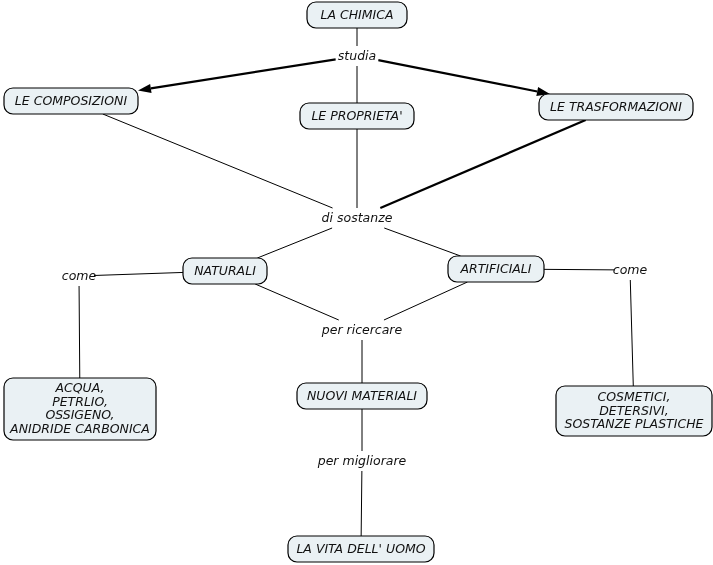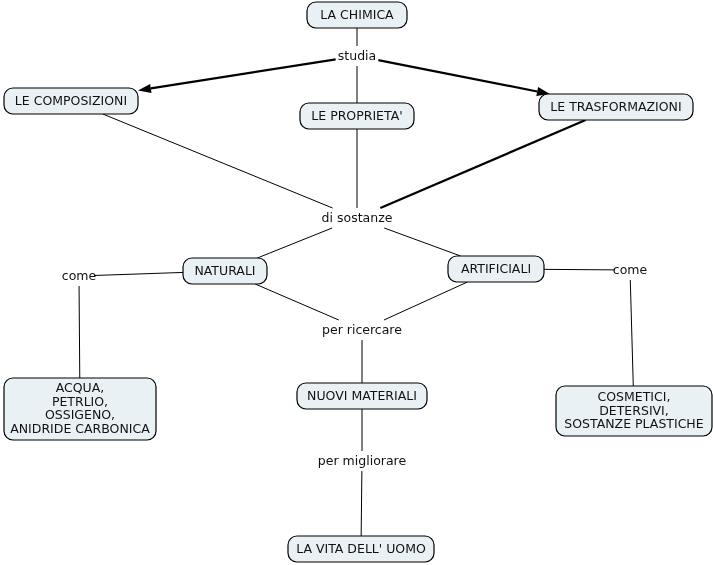--- a/index.html
+++ b/index.html
@@ -10,20 +10,21 @@
   body {
     width: 713px;
     height: 565px;
     font-family: "DejaVu Sans", sans-serif;
     overflow: hidden;
   }
   #map-root {
     position: relative;
     width: 713px;
     height: 565px;
+    font-style: italic;
   }
   svg#cmap {
     display: block;
     width: 713px;
     height: 565px;
   }
   .node-shape {
     fill: #eaf1f4;
     stroke: #000000;
     stroke-width: 1.2;

